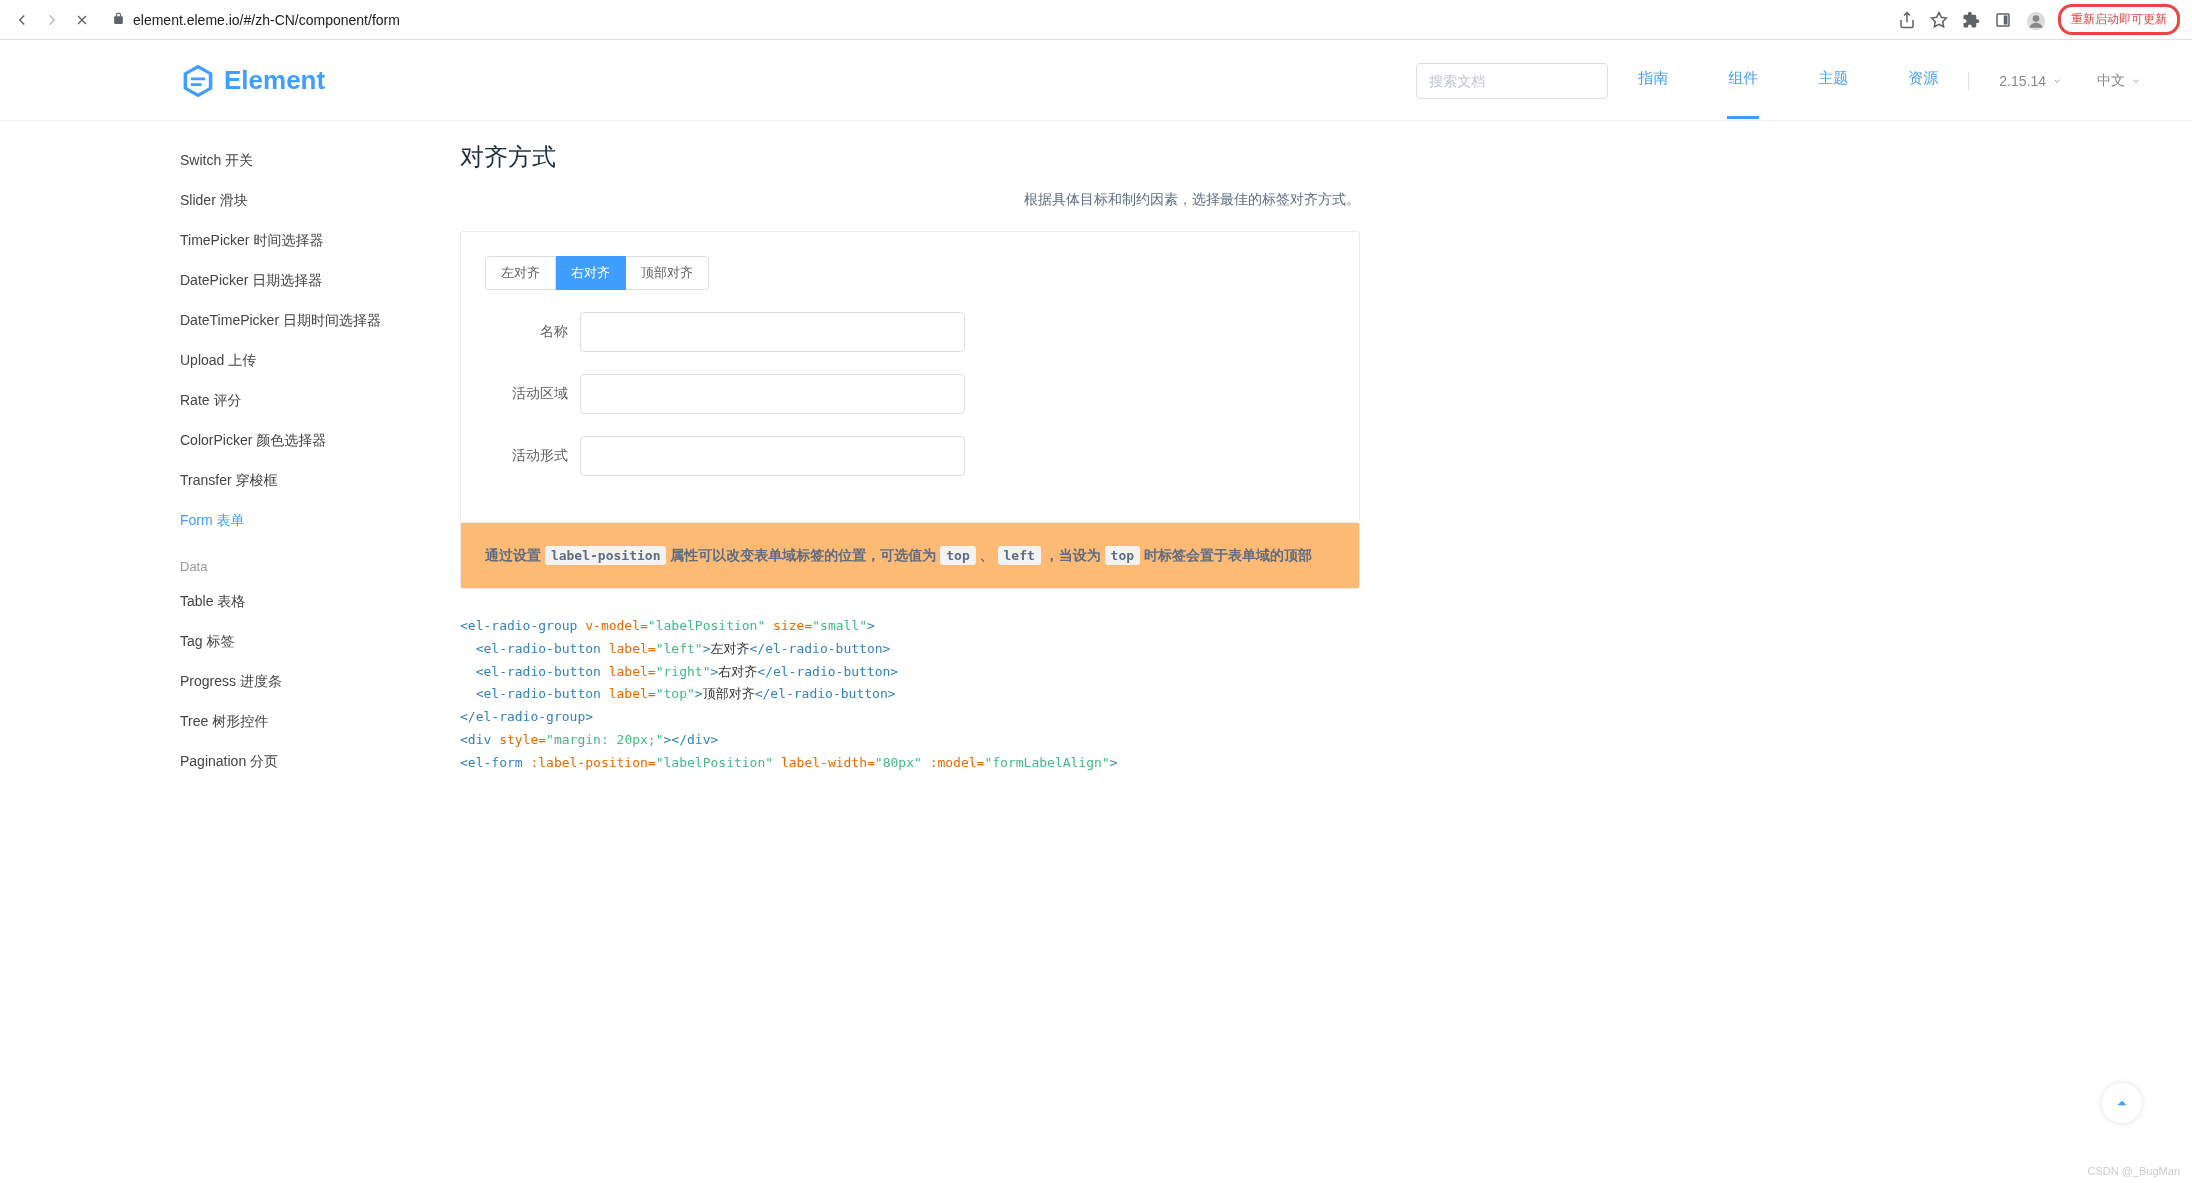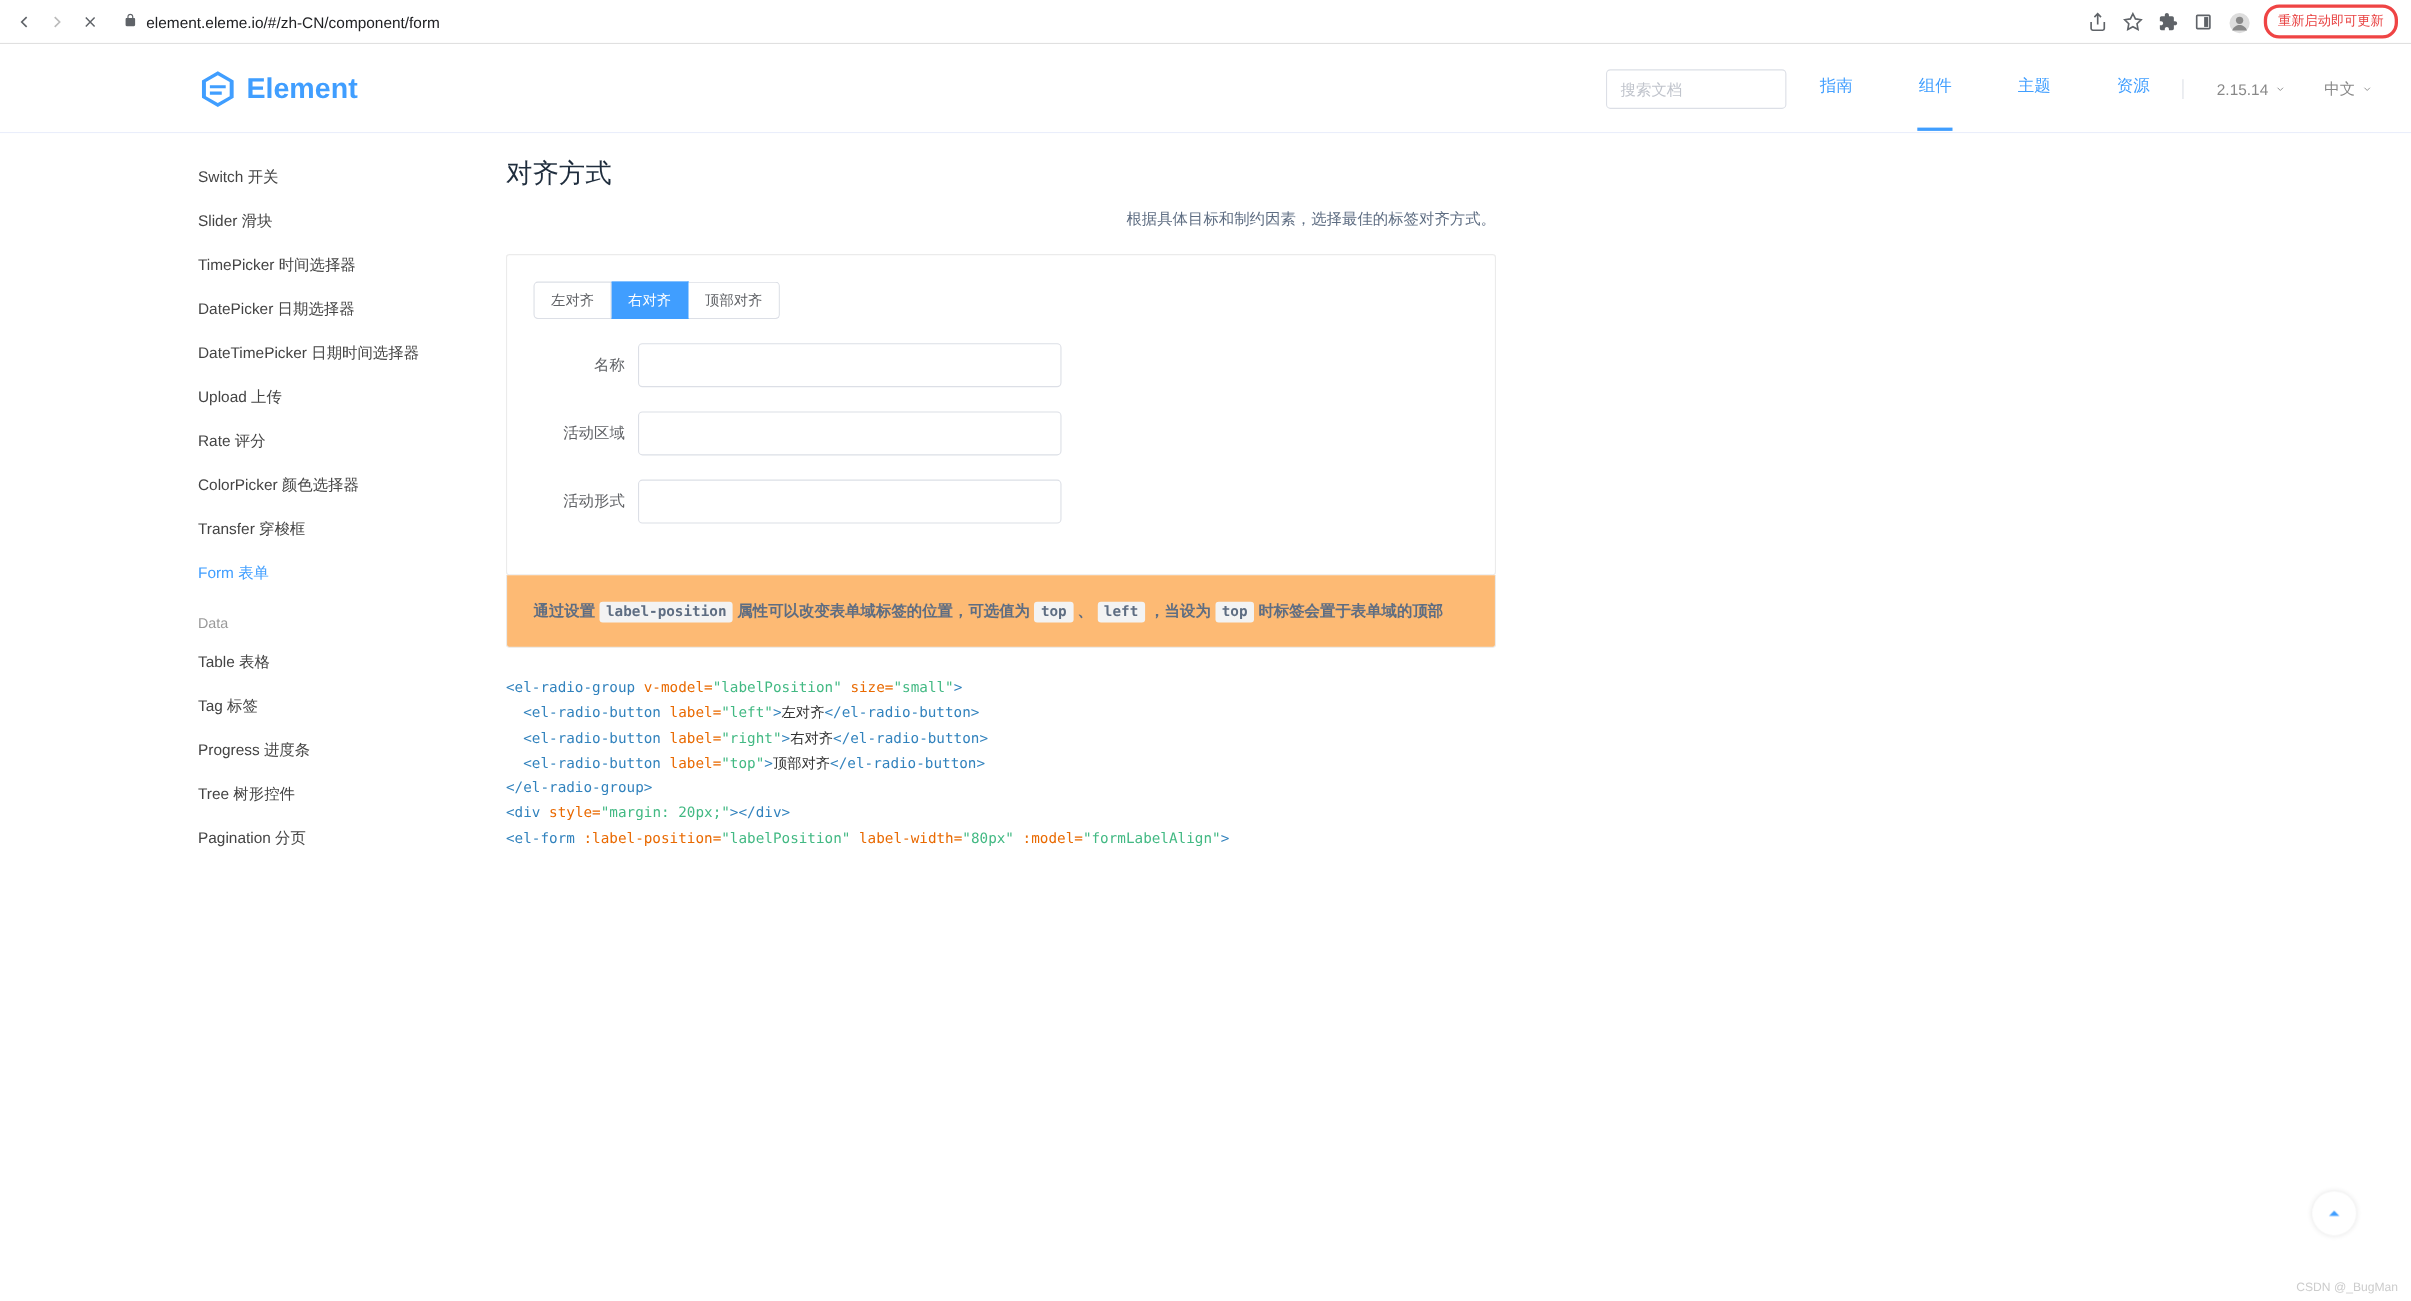--- a/index.html
+++ b/index.html
@@ -9,25 +9,25 @@
     .nav-btn { width: 20px; height: 20px; display: flex; align-items: center; justify-content: center; color: #5f6368; cursor: pointer; }
     .nav-btn.disabled { color: #bbb; }
     .url-bar { flex: 1; display: flex; align-items: center; gap: 8px; padding: 0 10px; }
     .lock-icon { color: #5f6368; font-size: 13px; }
     .url-text { font-size: 14px; color: #202124; }
     .chrome-actions { display: flex; align-items: center; gap: 14px; }
     .chrome-icon { width: 18px; height: 18px; color: #5f6368; }
     .update-pill { border: 3px solid #ef4444; color: #e83f3f; font-size: 12px; padding: 4px 10px; border-radius: 14px; }
     
     .page { margin-top: 1px; }
-    .topnav { display: flex; align-items: center; height: 80px; padding: 0 0 0 180px; border-bottom: 1px solid #eaeefb; }
+    .topnav { display: flex; align-items: center; height: 80px; padding: 0 16px 0 180px; border-bottom: 1px solid #eaeefb; }
     .logo { display: flex; align-items: center; gap: 8px; margin-right: auto; }
     .logo svg { width: 36px; height: 36px; }
     .logo-text { font-size: 26px; font-weight: 600; color: #409eff; }
-    .search-box { width: 164px; height: 36px; border: 1px solid #dcdfe6; border-radius: 4px; padding: 0 12px; font-size: 14px; color: #606266; margin-right: 30px; }
+    .search-box { width: 192px; height: 36px; border: 1px solid #dcdfe6; border-radius: 4px; padding: 0 12px; font-size: 14px; color: #606266; margin-right: 30px; }
     .search-box::placeholder { color: #c0c4cc; }
     .nav-links { display: flex; gap: 60px; align-items: flex-end; }
     .nav-link { font-size: 15px; color: #409eff; cursor: pointer; padding-bottom: 4px; }
     .nav-link.active { color: #409eff; font-weight: 500; position: relative; }
     .nav-link.active::after { content: ''; position: absolute; left: 50%; transform: translateX(-50%); bottom: -27px; width: 32px; height: 3px; background: #409eff; }
     .nav-sep { width: 1px; height: 18px; background: #dcdfe6; margin: 0 30px; }
     .nav-dropdown { display: flex; align-items: center; gap: 6px; color: #888; font-size: 14px; cursor: pointer; margin-right: 35px; }
     .chevron { width: 10px; height: 10px; }
     
     .content { display: flex; padding: 0 0 0 180px; max-width: 1520px; }

